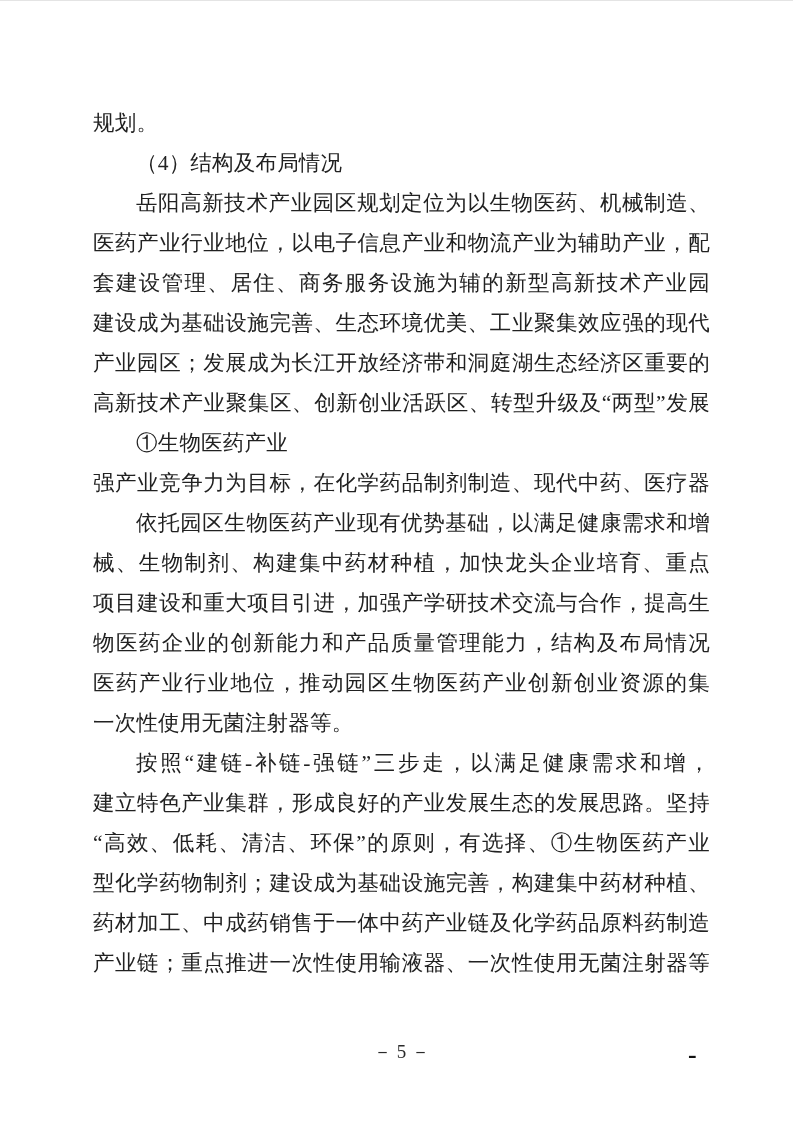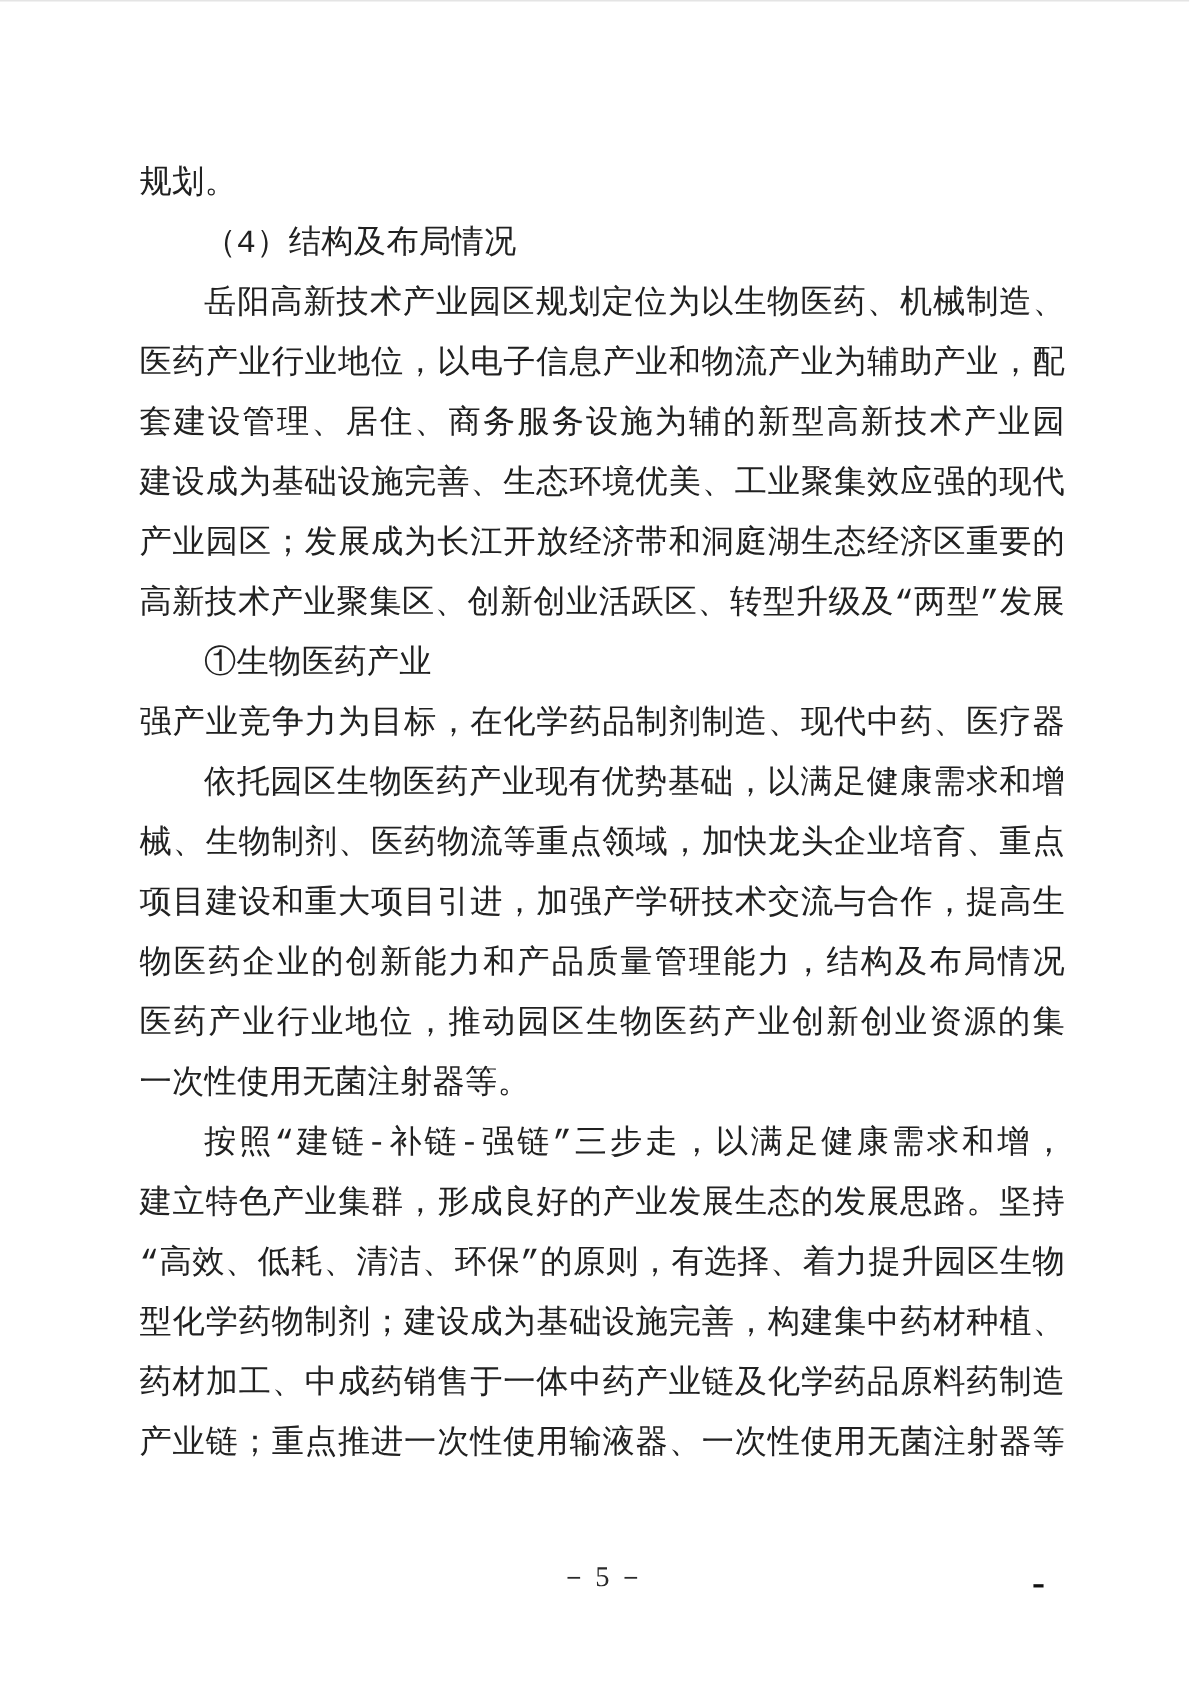--- a/index.html
+++ b/index.html
@@ -21,21 +21,20 @@
     position: absolute;
     top: 0; left: 0; right: 0;
     height: 1px;
     background: #e4e4e4;
   }
   .content {
     position: absolute;
     left: 93px;
     top: 103px;
     width: 617px;
-    font-family: Liberation Mono, monospace;
   }
   .line {
     font-size: 21.5px;
     height: 40px;
     line-height: 40px;
     text-align: left;
     overflow: hidden;
     letter-spacing: 0.2px;
   }
   .line.ind {
@@ -78,28 +77,28 @@
     <div class="line ind">（4）结构及布局情况</div>
     <div class="line ind j">岳阳高新技术产业园区规划定位为以生物医药、机械制造、</div>
     <div class="line j">医药产业行业地位，以电子信息产业和物流产业为辅助产业，配</div>
     <div class="line j">套建设管理、居住、商务服务设施为辅的新型高新技术产业园区。</div>
     <div class="line j">建设成为基础设施完善、生态环境优美、工业聚集效应强的现代</div>
     <div class="line j">产业园区；发展成为长江开放经济带和洞庭湖生态经济区重要的</div>
     <div class="line j">高新技术产业聚集区、创新创业活跃区、转型升级及“两型”发展</div>
     <div class="line ind">①生物医药产业</div>
     <div class="line j">强产业竞争力为目标，在化学药品制剂制造、现代中药、医疗器</div>
     <div class="line ind j">依托园区生物医药产业现有优势基础，以满足健康需求和增</div>
-    <div class="line j">械、生物制剂、医药物流等重点领域，加快龙头企业培育、重点</div>
+    <div class="line j">械、生物制剂、构建集中药材种植，加快龙头企业培育、重点</div>
     <div class="line j">项目建设和重大项目引进，加强产学研技术交流与合作，提高生</div>
     <div class="line j">物医药企业的创新能力和产品质量管理能力，结构及布局情况</div>
     <div class="line j">医药产业行业地位，推动园区生物医药产业创新创业资源的集聚，</div>
     <div class="line">一次性使用无菌注射器等。</div>
     <div class="line ind j">按照“建链-补链-强链”三步走，以满足健康需求和增，</div>
     <div class="line j">建立特色产业集群，形成良好的产业发展生态的发展思路。坚持</div>
-    <div class="line j">“高效、低耗、清洁、环保”的原则，有选择、着力提升园区生物</div>
+    <div class="line j">“高效、低耗、清洁、环保”的原则，有选择、①生物医药产业</div>
     <div class="line j">型化学药物制剂；建设成为基础设施完善，构建集中药材种植、中</div>
     <div class="line j">药材加工、中成药销售于一体中药产业链及化学药品原料药制造</div>
     <div class="line j">产业链；重点推进一次性使用输液器、一次性使用无菌注射器等</div>
   </div>
 
   <div class="footer-page">－ 5 －</div>
   <div class="margin-mark">-</div>
 </div>
 
 </body></html>

